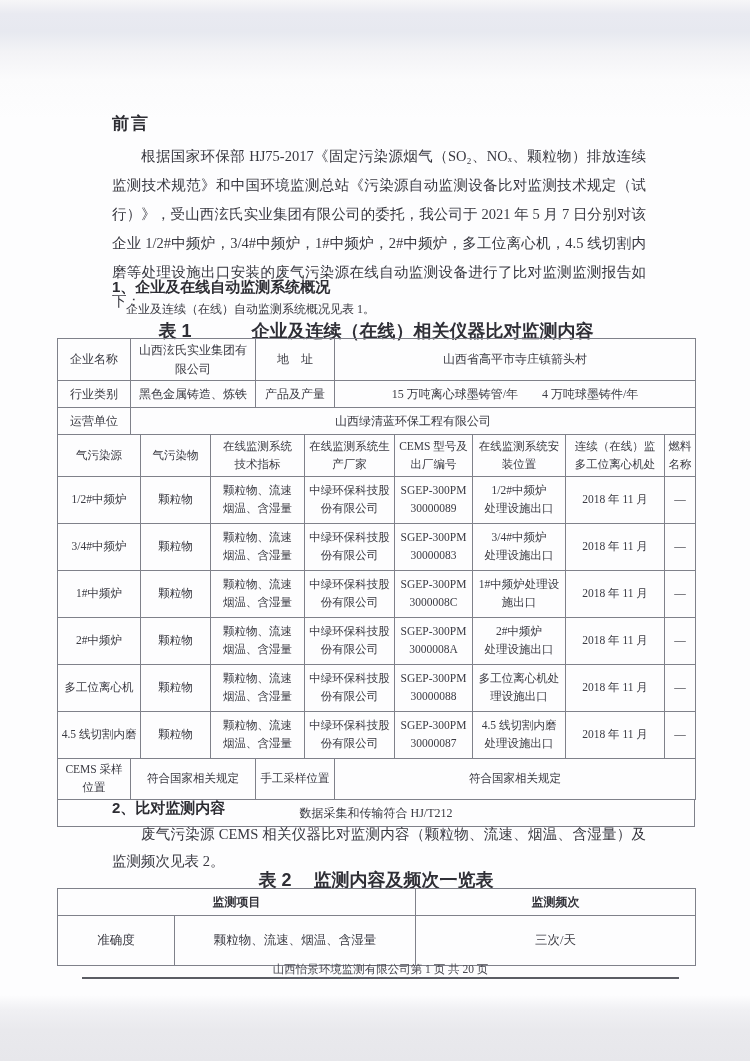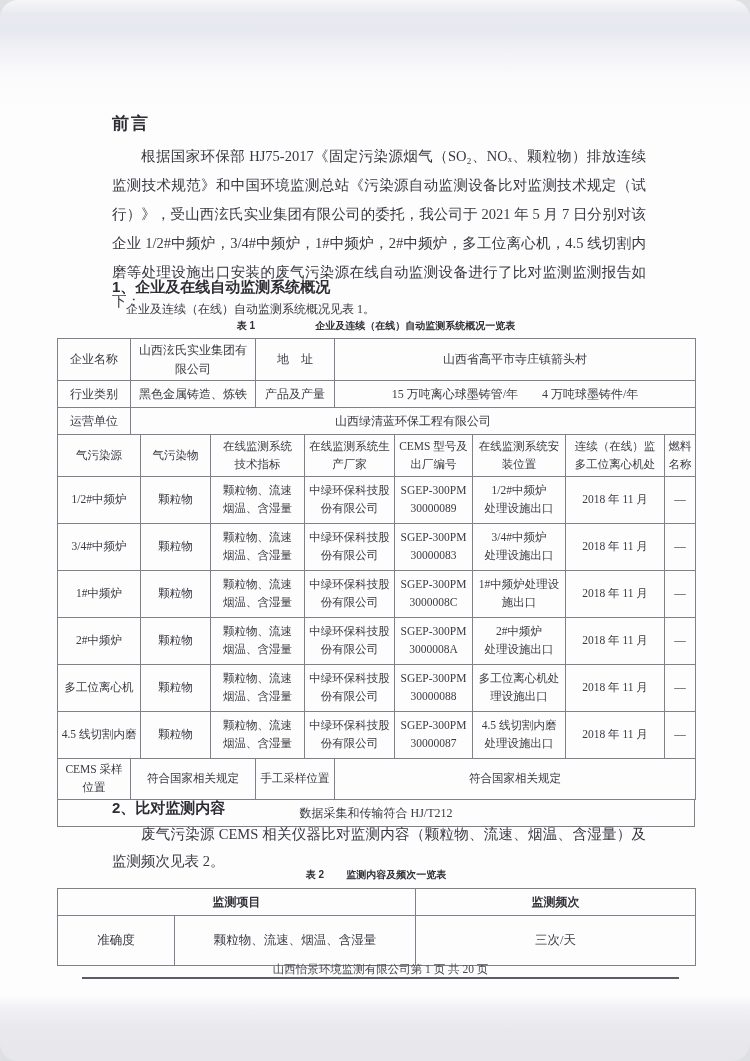--- a/index.html
+++ b/index.html
@@ -5,37 +5,36 @@
   * { margin:0; padding:0; box-sizing:border-box; }
   html,body { background:#dfe0e4; }
   .page {
     position:relative; width:750px; height:1061px; margin:0 auto; overflow:hidden;
     font-family:"Liberation Serif","DejaVu Serif",serif;
     color:#35353c;
     background:linear-gradient(180deg,
       #f6f6f8 0px, #e9eaf1 14px, #e7e9f0 32px, #f3f3f6 52px,
       #fbfbfc 80px, #fdfdfe 120px, #fdfdfe 995px,
       #f0f0f3 1010px, #e9e9ed 1030px, #e7e7eb 1061px);
-    border-radius:18px;
   }
   .abs { position:absolute; }
 
   .preface-title { left:112px; top:112px; font-family:"Liberation Sans","DejaVu Sans",sans-serif;
     font-weight:bold; font-size:17px; color:#2d2d33; letter-spacing:2px; }
   .preface-para { left:112px; top:142px; width:534px; font-size:14.5px; line-height:29px;
     text-indent:2em; text-align:justify; color:#383840; }
 
   .sec-heading { font-family:"Liberation Sans","DejaVu Sans",sans-serif; font-weight:bold;
     font-size:15px; color:#2d2d33;text-align:right; }
   .s1-heading { left:112px; top:278px; }
   .s1-intro { left:126px; top:301px; font-size:12px; color:#383840; }
 
   .tbl-caption { left:57px; width:638px; display:flex; justify-content:center;
     font-family:"Liberation Sans","DejaVu Sans",sans-serif; font-weight:bold;
-    font-size:10px; color:#2f2f36; }
+    font-size:18px; color:#2f2f36; }
   .t1-caption { top:319px; gap:60px; }
   .t2-caption { top:868px; gap:22px; }
 
   table { border-collapse:collapse; table-layout:fixed; width:638px; background:transparent; }
   td { border:1px solid #7f818a; text-align:center; vertical-align:middle;
     font-size:11.5px; line-height:1.55; color:#3a3a42; white-space:pre-line;
     padding:2px 3px; overflow:hidden; }
 
   .table-stack { left:57px; top:338px; }
   .table-stack table + table { margin-top:-1px; }
@@ -68,21 +67,21 @@
 <div class="page">
 
   <div class="abs preface-title">前言</div>
   <div class="abs preface-para">根据国家环保部 HJ75-2017《固定污染源烟气（SO₂、NOₓ、颗粒物）排放连续监测技术规范》和中国环境监测总站《污染源自动监测设备比对监测技术规定（试行）》，受山西泫氏实业集团有限公司的委托，我公司于 2021 年 5 月 7 日分别对该企业 1/2#中频炉，3/4#中频炉，1#中频炉，2#中频炉，多工位离心机，4.5 线切割内磨等处理设施出口安装的废气污染源在线自动监测设备进行了比对监测监测报告如下：</div>
 
   <div class="abs sec-heading s1-heading">1、企业及在线自动监测系统概况</div>
   <div class="abs s1-intro">企业及连续（在线）自动监测系统概况见表 1。</div>
 
   <div class="abs tbl-caption t1-caption">
     <span>表 1</span>
-    <span>企业及连续（在线）自动监测系统概况一览表</span>
+    <span>企业及连续（在线）相关仪器比对监测内容</span>
   </div>
 
   <div class="abs table-stack">
     <table class="t-info">
       <colgroup>
           <col style="width:73px">
           <col style="width:125px">
           <col style="width:79px">
           <col style="width:361px">
         </colgroup>

